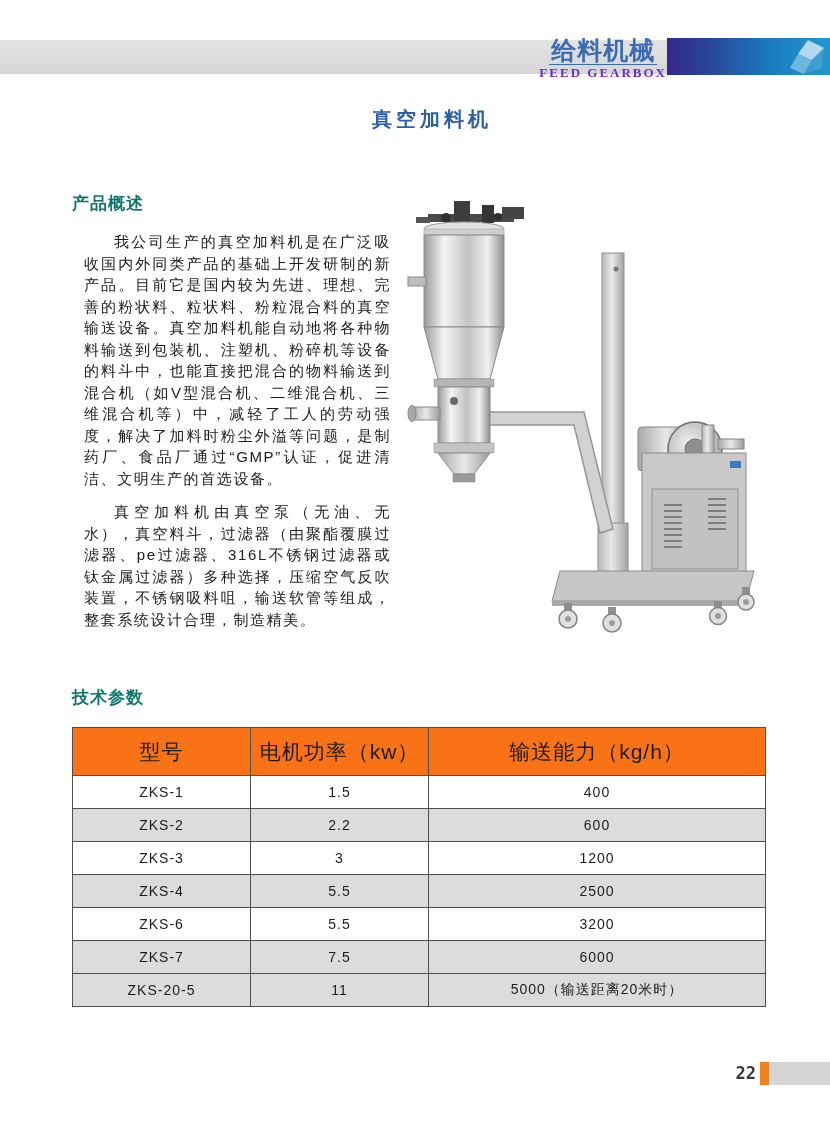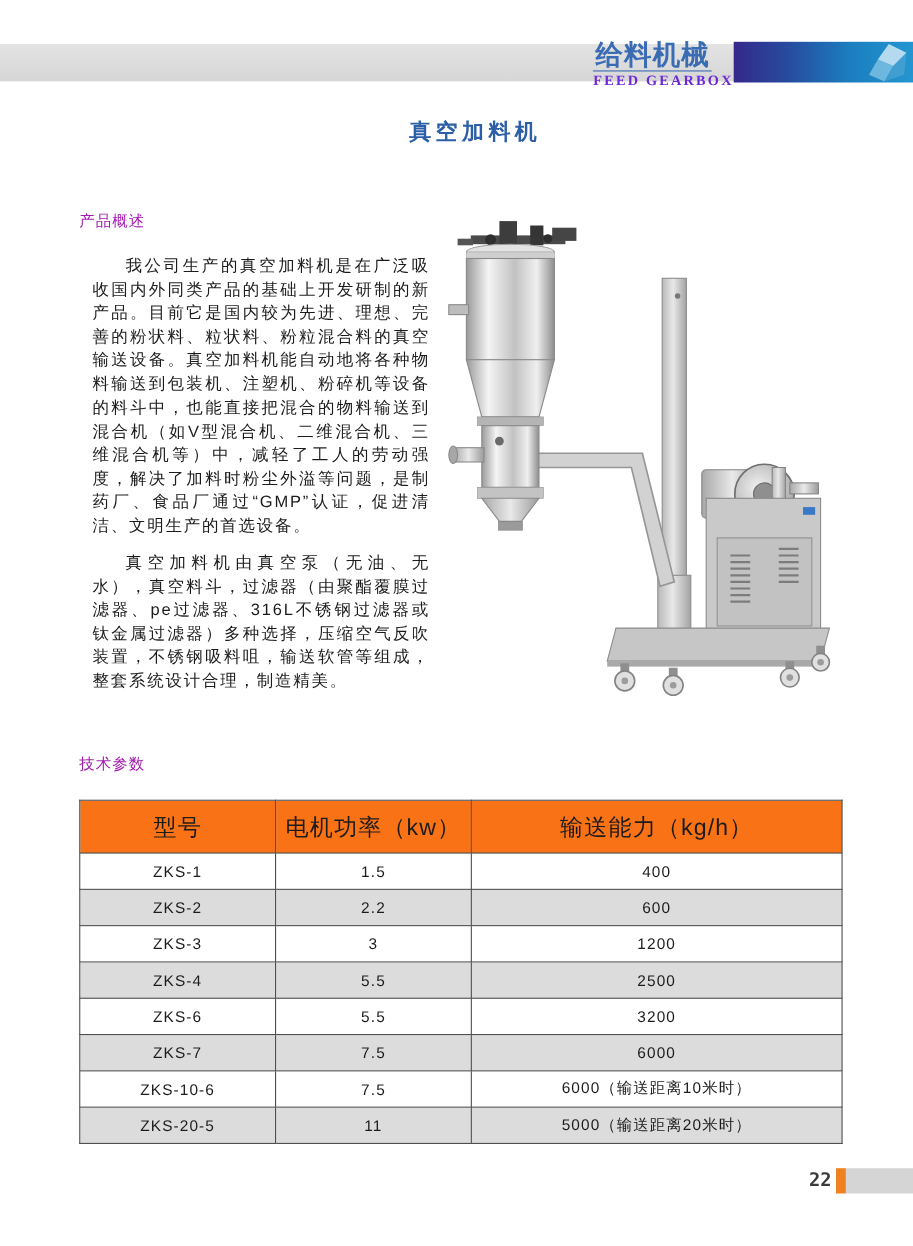--- a/index.html
+++ b/index.html
@@ -2,35 +2,35 @@
 <html><head>
 <meta charset="utf-8">
 <style>
   html,body{margin:0;padding:0;background:#fff;}
   .page{position:relative;width:830px;height:1133px;background:#ffffff;overflow:hidden;
         font-family:"Liberation Sans","DejaVu Sans",sans-serif;color:#222;}
 
   
   .hdr-graybar{position:absolute;left:0;top:40px;width:668px;height:34px;
                background:linear-gradient(180deg,#e3e3e3,#d6d6d6);}
-  .hdr-text{position:absolute;top:38px;right:163px;text-align:left;}
+  .hdr-text{position:absolute;top:38px;right:163px;text-align:center;}
   .hdr-cn{font-size:25px;font-weight:bold;color:#3a6cb4;line-height:25px;letter-spacing:1px;
           border-bottom:1.5px solid #3a6cb4;padding:0 2px 1px 2px;display:inline-block;}
   .hdr-en{font-family:"Liberation Serif","DejaVu Serif",serif;font-size:13px;font-weight:bold;
           color:#6d28d9;letter-spacing:2px;margin-top:0px;}
   .hdr-bluebox{position:absolute;left:667px;top:38px;width:163px;height:37px;
                background:linear-gradient(90deg,#35288b 0%,#274b9e 30%,#1b7ec0 65%,#2496cf 100%);}
   .hdr-swoosh{position:absolute;right:2px;top:0;height:37px;width:50px;}
 
   
   .doc-title{position:absolute;left:0;top:106px;width:830px;text-align:center;
              font-size:20px;font-weight:bold;color:#2d5fa6;letter-spacing:4px;margin-left:17px;}
 
   
-  .sec-heading{position:absolute;font-size:14px;font-weight:normal;color:#a21caf;letter-spacing:1px;}
+  .sec-heading{position:absolute;font-size:17px;font-weight:bold;color:#0f766e;letter-spacing:1px;}
   .h-overview{left:72px;top:192px;}
   .h-specs{left:72px;top:686px;}
   .overview-body{position:absolute;left:72px;top:219px;width:331px;
                  font-size:15px;line-height:21.5px;letter-spacing:1.6px;
                  text-align:justify;color:#1c1c1c;}
   .overview-body p{margin:12px;text-indent:2em;}
 
   
   .photo{position:absolute;left:402px;top:193px;width:378px;height:440px;}
 
@@ -220,25 +220,20 @@
         <tr>
           <td>ZKS-6</td>
           <td>5.5</td>
           <td>3200</td>
         </tr>
         <tr class="alt">
           <td>ZKS-7</td>
           <td>7.5</td>
           <td>6000</td>
         </tr>
-        <tr>
-          <td>ZKS-10-6</td>
-          <td>7.5</td>
-          <td>6000（输送距离10米时）</td>
-        </tr>
         <tr class="alt">
           <td>ZKS-20-5</td>
           <td>11</td>
           <td>5000（输送距离20米时）</td>
         </tr>
       </tbody>
   </table>
 
   <div class="footer">
     <span class="page-num">22</span>

